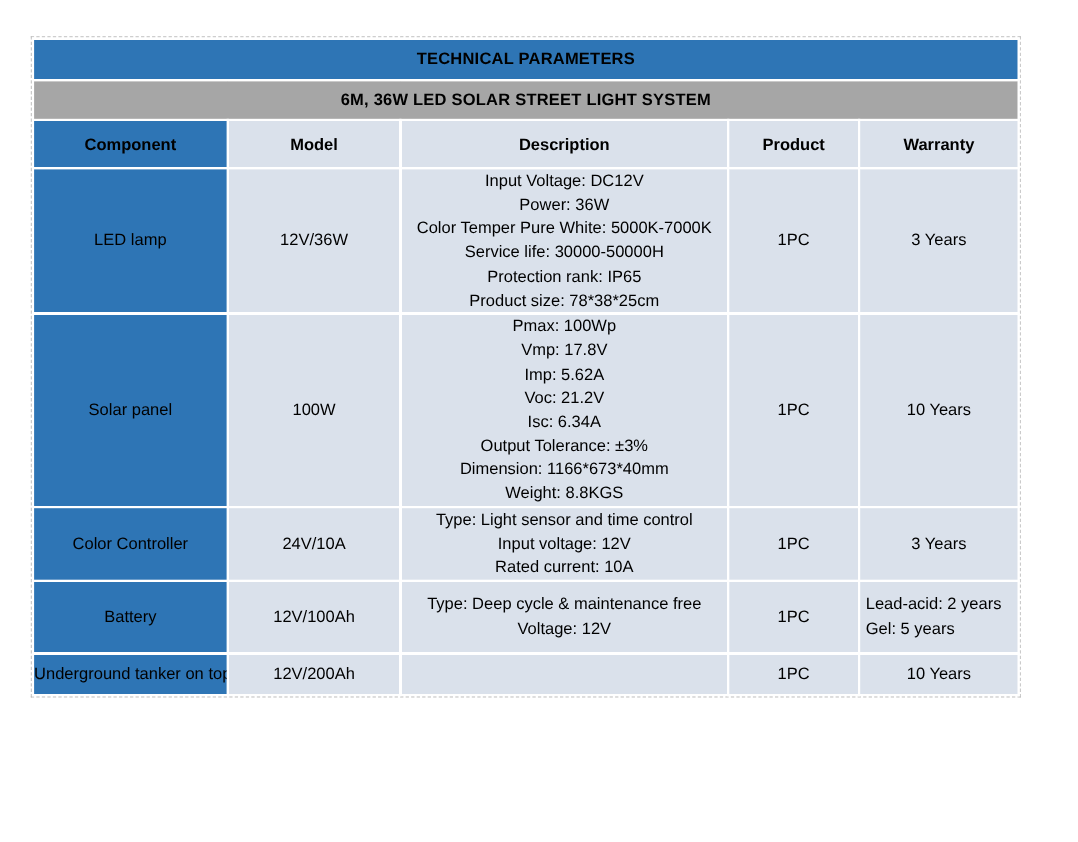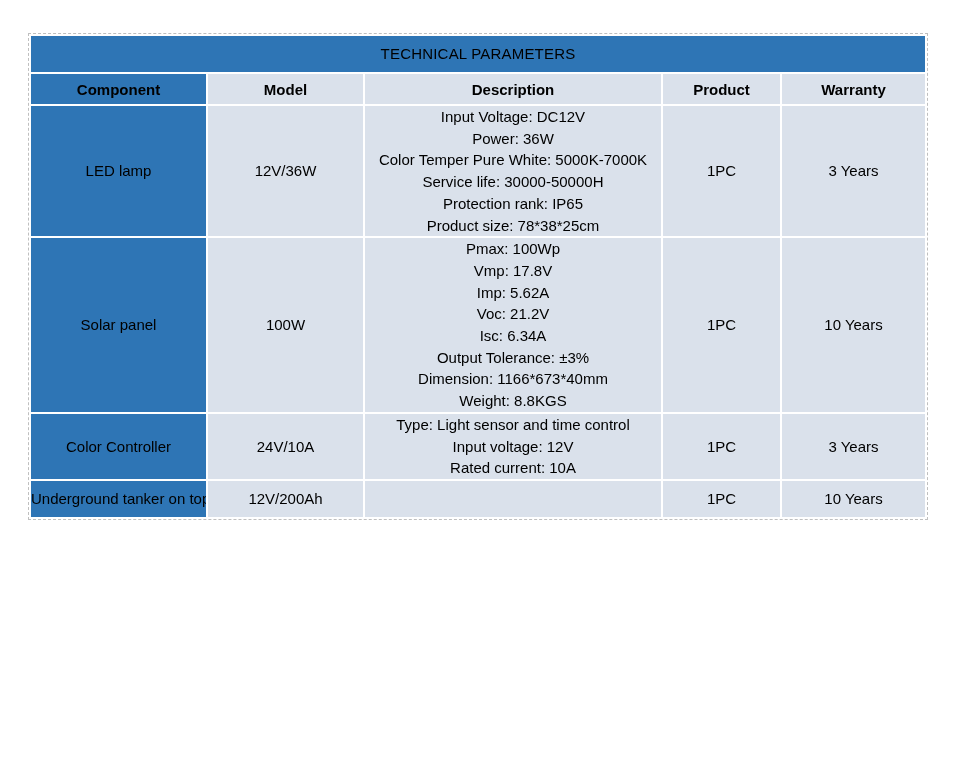--- a/index.html
+++ b/index.html
@@ -28,22 +28,22 @@
   td,th{
     border:2px solid var(--bord);
     text-align:center;
     vertical-align:middle;
     padding:0;
     font-size:15px;
     overflow:hidden;
   }
   tr.title-row{height:38px;}
   tr.subtitle-row{height:36px;}
-  tr.header-row{height:32px;}
-  .title-cell{background:var(--blue);font-weight:400;letter-spacing:.2px;}
+  tr.header-row{height:44px;}
+  .title-cell{background:var(--blue);font-weight:700;letter-spacing:.2px;}
   .subtitle-cell{background:var(--gray);font-weight:bold;letter-spacing:.2px;}
   th{font-weight:bold;}
   .blue{background:var(--blue);}
   .light{background:var(--light);}
   tbody td{
     line-height:21.7px;
     white-space:pre-line;
   }
   td.comp{white-space:nowrap;}
   td.warranty.left{text-align:left;padding-left:5px;}
@@ -56,20 +56,23 @@
     <colgroup id="colgroup">
         <col style="width: 177px;">
         <col style="width: 157px;">
         <col style="width: 298px;">
         <col style="width: 119px;">
         <col style="width: 145px;">
       </colgroup>
     <tbody>
       <tr class="title-row">
         <td class="title-cell" colspan="5">TECHNICAL PARAMETERS</td>
+      </tr>
+      <tr class="subtitle-row">
+        <td class="subtitle-cell" colspan="5">6M, 36W LED SOLAR STREET LIGHT SYSTEM</td>
       </tr>
       <tr class="header-row" id="header-row">
           <th class="blue">Component</th>
           <th class="light">Model</th>
           <th class="light">Description</th>
           <th class="light">Product</th>
           <th class="light">Warranty</th>
         </tr>
     </tbody>
     <tbody id="table-body">
@@ -101,20 +104,29 @@
         </tr>
         <tr style="height: 66px;">
           <td class="blue comp">Color Controller</td>
           <td class="light">24V/10A</td>
           <td class="light desc">Type: Light sensor and time control
 Input voltage: 12V
 Rated current: 10A</td>
           <td class="light qty">1PC</td>
           <td class="light warranty">3 Years</td>
         </tr>
+        <tr style="height: 66px;">
+          <td class="blue comp">Battery</td>
+          <td class="light">12V/100Ah</td>
+          <td class="light desc">Type: Deep cycle &amp; maintenance free
+Voltage: 12V</td>
+          <td class="light qty">1PC</td>
+          <td class="light warranty left">Lead-acid: 2 years
+Gel: 5 years</td>
+        </tr>
         <tr style="height: 38px;">
           <td class="blue comp">Underground tanker on top</td>
           <td class="light">12V/200Ah</td>
           <td class="light desc"></td>
           <td class="light qty">1PC</td>
           <td class="light warranty">10 Years</td>
         </tr>
       </tbody>
   </table>
 </div>

